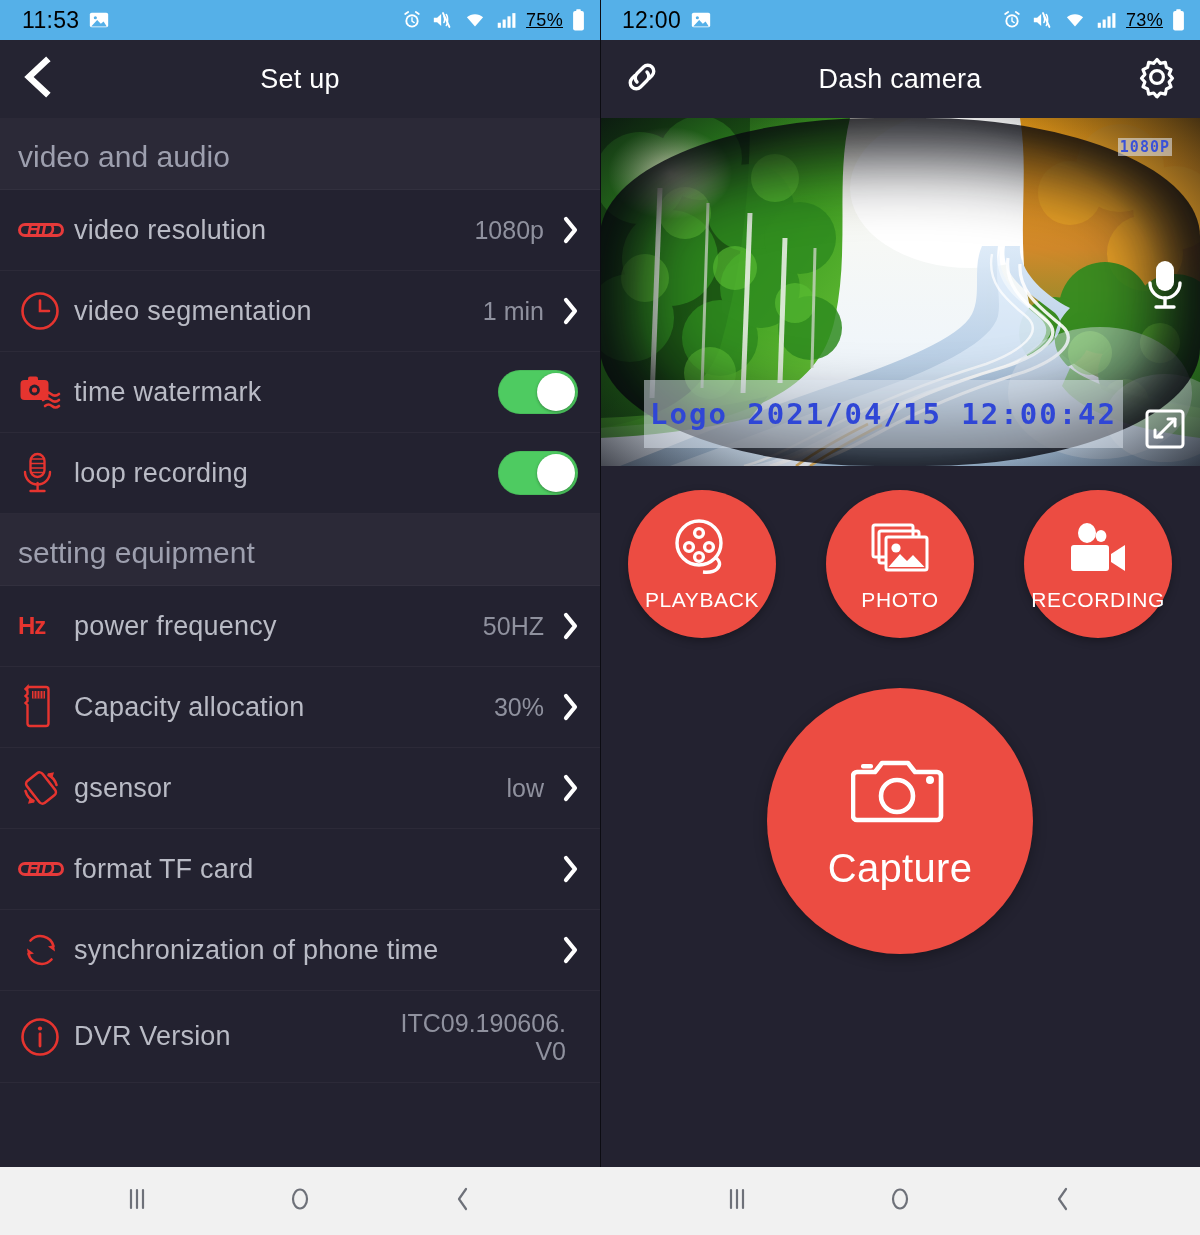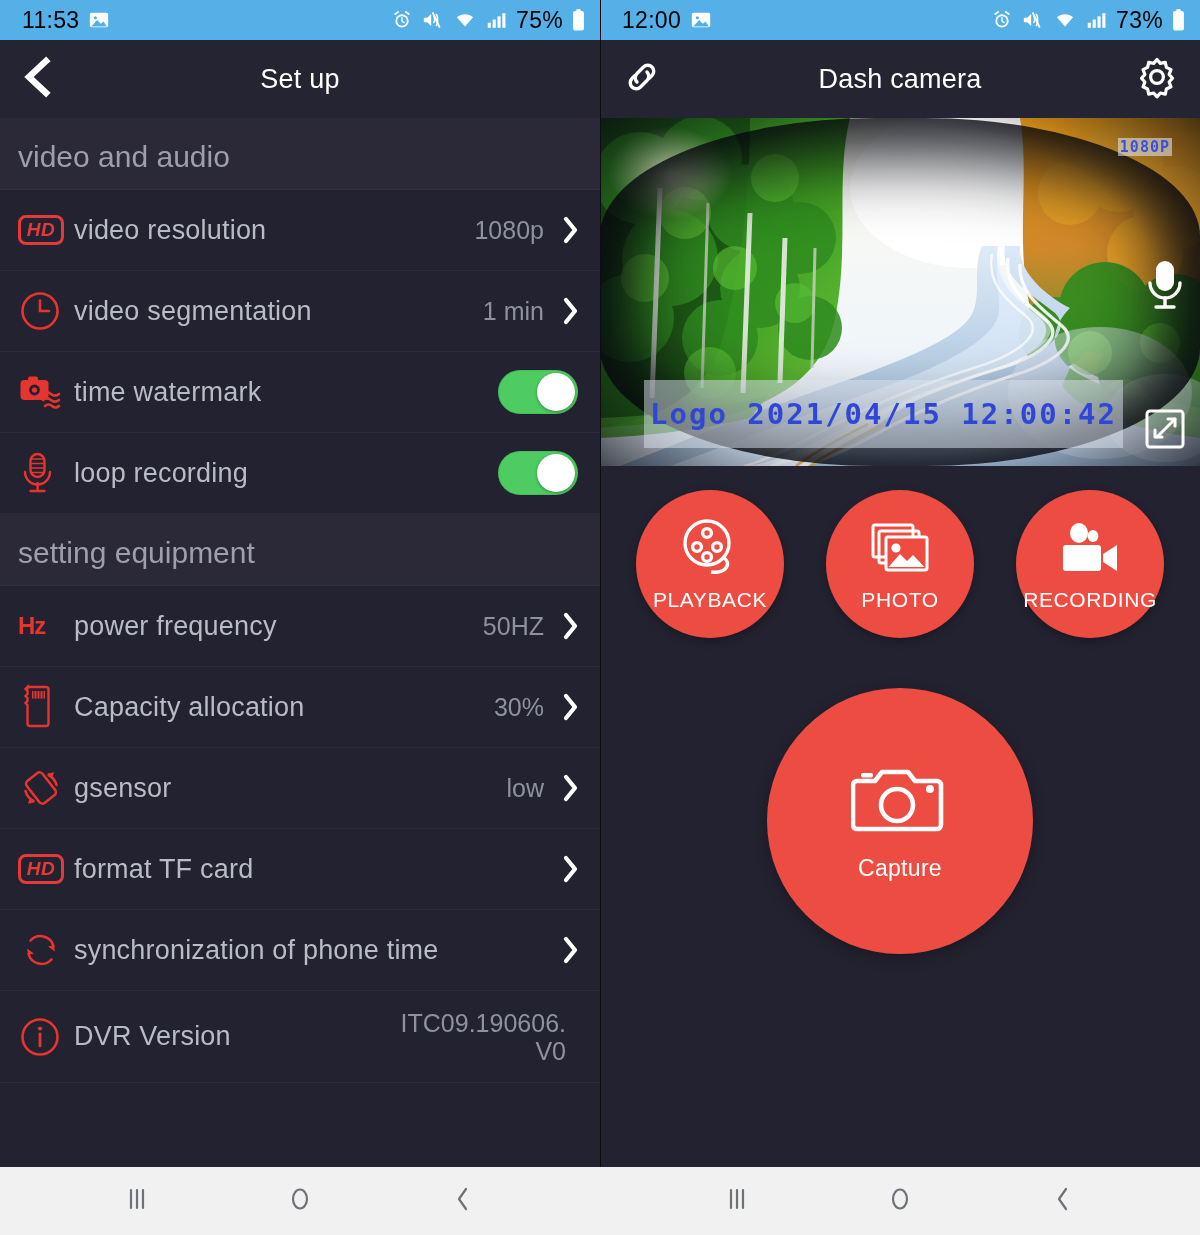--- a/index.html
+++ b/index.html
@@ -14,21 +14,21 @@
   
   .statusbar{
     height:40px;background:#55b0e8;color:#000000;
     display:flex;align-items:center;justify-content:space-between;
     padding:0 14px 0 22px;box-sizing:border-box;
     font-size:23px;letter-spacing:.3px;
   }
   .sb-left{display:flex;align-items:center;gap:9px;}
   .sb-right{display:flex;align-items:center;gap:8px;}
   .sb-ico{display:inline-flex;align-items:center;}
-  .sb-pct{font-size:23px;margin-left:1px;}
+  .sb-pct{font-size:18px;margin-left:1px;text-decoration:underline;}
 
   
   .appbar{
     height:78px;background:#252432;color:#fff;
     display:flex;align-items:center;position:relative;
     padding:0 20px;box-sizing:border-box;
   }
   .appbar-title{
     position:absolute;left:0;right:0;text-align:center;
     font-size:27px;letter-spacing:.2px;pointer-events:none;
@@ -74,21 +74,21 @@
     box-shadow:inset 0 0 0 1px rgba(0,0,0,.07);
   }
   .toggle .knob{
     position:absolute;top:3px;left:39px;width:38px;height:38px;
     border-radius:50%;background:#fff;
     box-shadow:0 1px 3px rgba(0,0,0,.35);
   }
 
   
   .hd-badge{
-    width:46px;height:30px;border:3px solid #e63a3a;border-radius:8px;
+    width:46px;height:14px;border:3px solid #e63a3a;border-radius:8px;
     display:flex;align-items:center;justify-content:center;
     color:#e63a3a;font-size:19px;font-style:italic;font-weight:700;
     letter-spacing:.5px;box-sizing:border-box;
   }
   .hz-ico{color:#e6342f;font-size:24px;font-weight:700;line-height:1;letter-spacing:-1px;}
 
   
   .video{
     position:relative;width:600px;height:348px;overflow:hidden;background:#06121c;
   }
@@ -113,38 +113,38 @@
     color:#2f46d6;font-family:"DejaVu Sans Mono",monospace;
     font-size:29px;letter-spacing:2px;font-weight:700;
     background:rgba(222,230,240,.5);padding:17px 6px;white-space:nowrap;
   }
   .mic-btn{position:absolute;right:12px;top:139px;}
   .expand-btn{position:absolute;right:14px;bottom:12px;}
 
   
   .actions{
     display:flex;justify-content:space-between;
-    padding:24px 36px 0;box-sizing:border-box;
+    padding:24px 28px 0;box-sizing:border-box;
   }
   .circle-btn{
     width:148px;height:148px;border-radius:50%;background:#ec4c42;
     display:flex;flex-direction:column;align-items:center;justify-content:center;
     color:#fff;box-shadow:0 3px 9px rgba(0,0,0,.3);
   }
   .circle-btn .ico{height:62px;display:flex;align-items:flex-end;justify-content:center;}
   .circle-btn .cap{
     margin-top:9px;font-size:21px;letter-spacing:.6px;
   }
   .capture-wrap{display:flex;justify-content:center;margin-top:50px;}
   .capture{
     width:266px;height:266px;border-radius:50%;background:#ec4c42;
     display:flex;flex-direction:column;align-items:center;justify-content:center;
     color:#fff;box-shadow:0 4px 14px rgba(0,0,0,.3);
   }
-  .capture .cap{font-size:23px;margin-top:14px;letter-spacing:.3px;}
+  .capture .cap{font-size:40px;margin-top:14px;letter-spacing:.3px;}
 
   
   .navbar{
     position:absolute;left:0;bottom:0;width:1200px;height:68px;
     background:#f1f1f1;display:flex;
   }
   .nav-half{width:600px;display:flex;align-items:center;justify-content:space-around;padding:0 56px;box-sizing:border-box;}
   .nav-btn{color:#6e7179;display:flex;align-items:center;justify-content:center;width:70px;height:52px;}
   .divider-v{position:absolute;left:600px;top:0;width:1px;height:1167px;background:#0c0c12;z-index:5;}
 </style>

